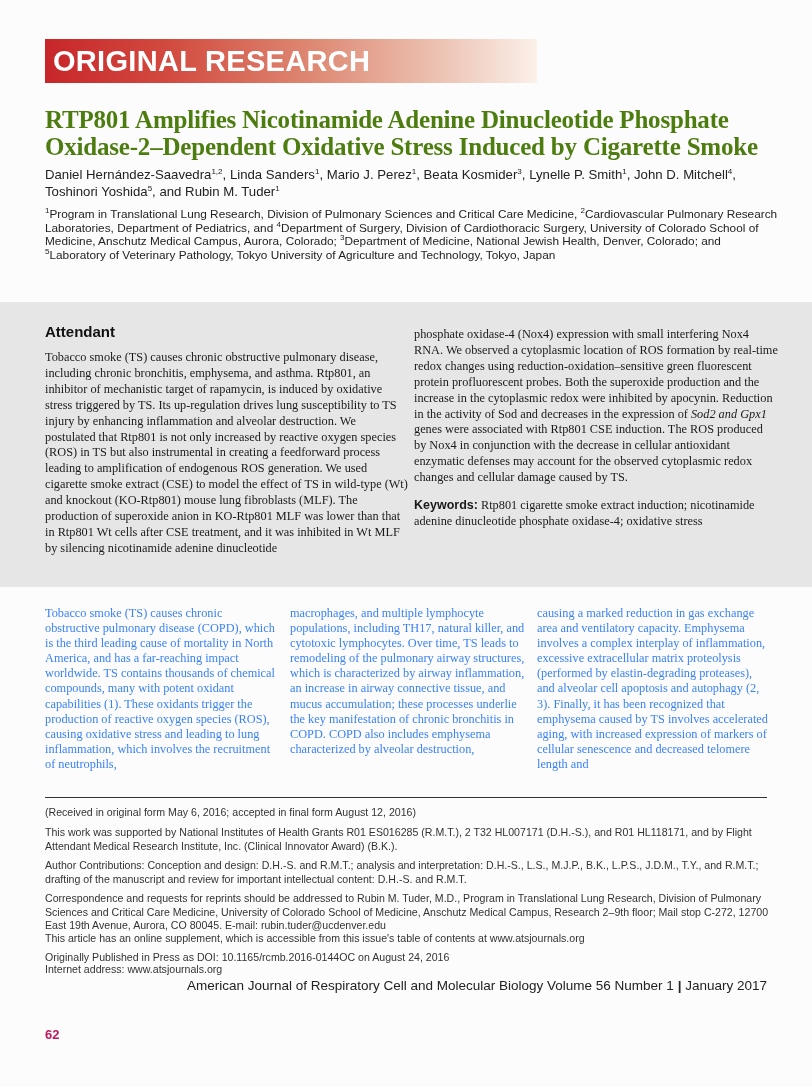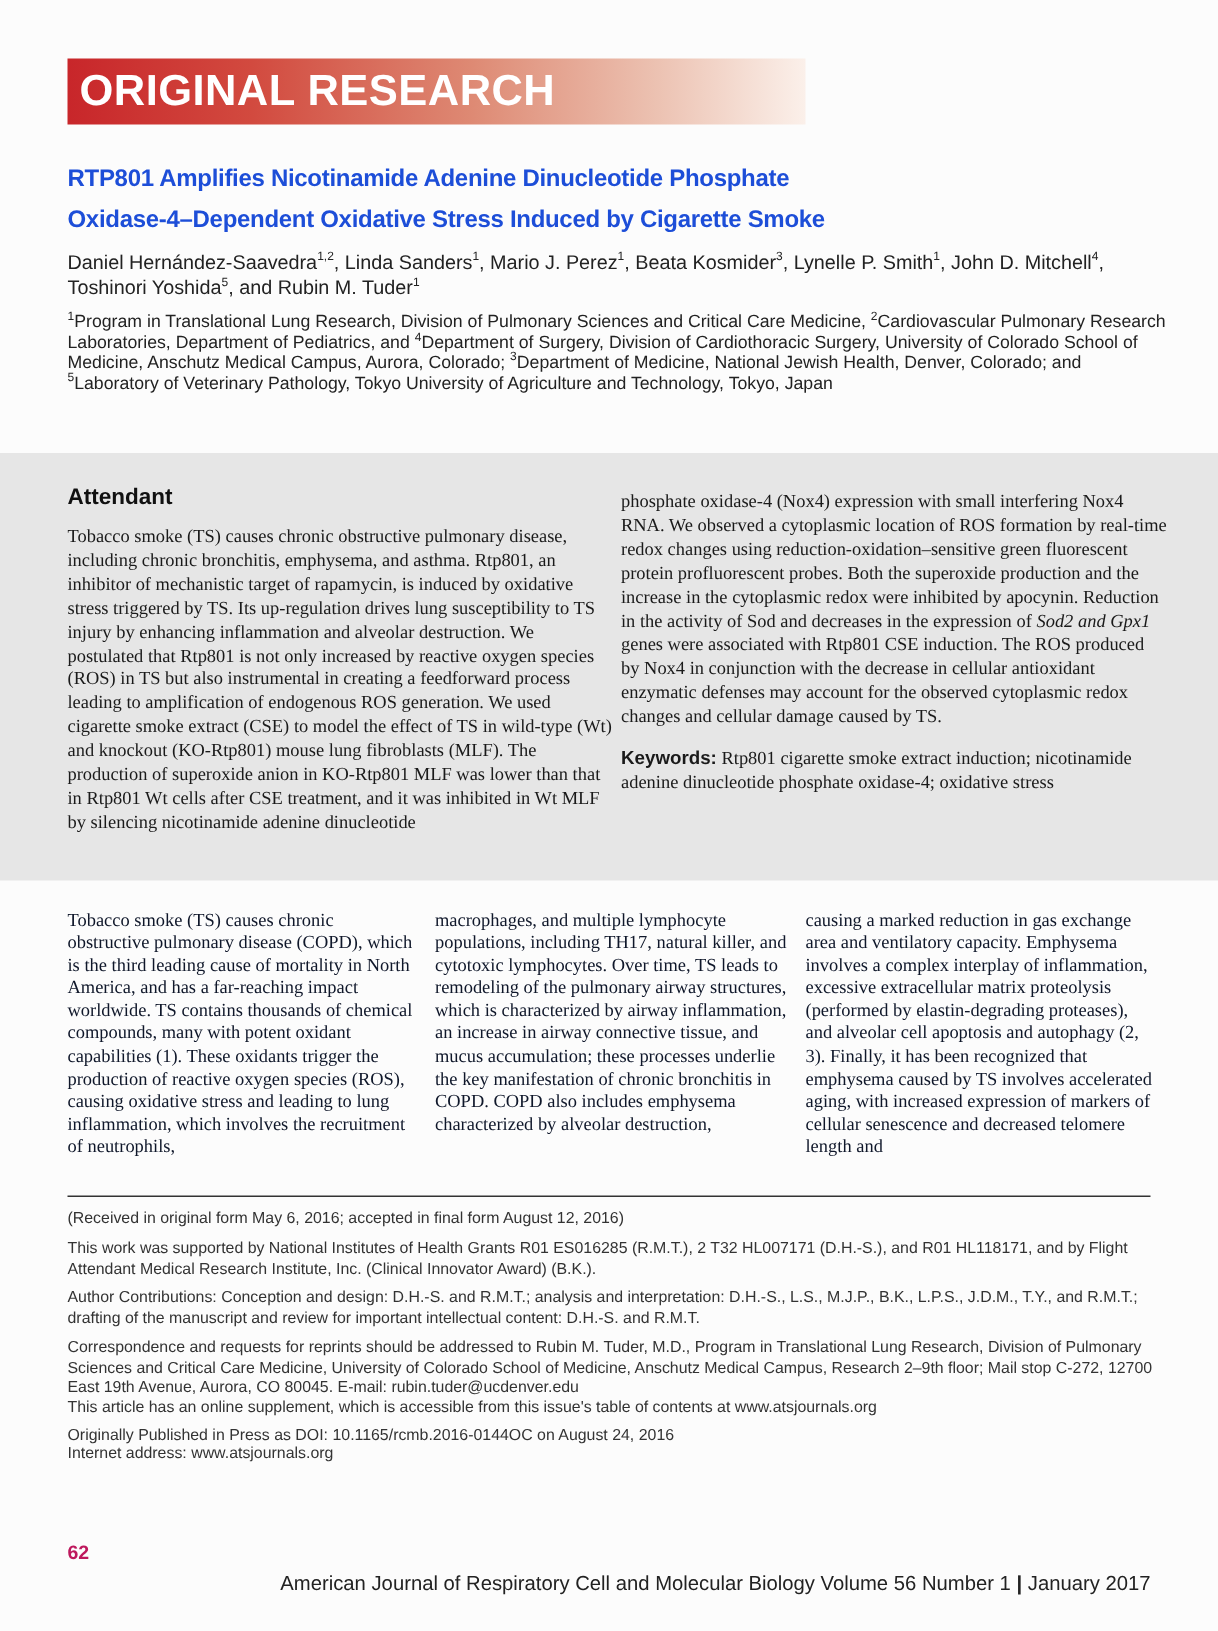--- a/index.html
+++ b/index.html
@@ -10,21 +10,21 @@
   .banner {
     position: absolute; left: 45px; top: 39px; width: 492px; height: 44px;
     background: linear-gradient(90deg, #c8262a 0%, #d24a3f 25%, #de8a74 55%, #ecc2b2 80%, #fbf0ea 100%);
   }
   .banner-text {
     position: absolute; left: 8px; top: 3px; font-weight: bold; font-size: 29px; color: #ffffff;
     letter-spacing: 0.3px; line-height: 38px;
   }
   .title {
     position: absolute; left: 45px; top: 106px; width: 740px;
-    font-size: 16px; font-weight: bold; line-height: 27px; color: #1d4ed8; letter-spacing: -0.2px;
+    font-size: 25px; font-weight: bold; line-height: 27px; color: #4d7c0f; letter-spacing: -0.2px; font-family: Liberation Serif, serif;
   }
   .authors {
     position: absolute; left: 45px; top: 166px; width: 740px;
     font-size: 13.2px; line-height: 17px; color: #222;
   }
   .affil {
     position: absolute; left: 45px; top: 208px; width: 740px;
     font-size: 11.8px; line-height: 13.5px; color: #222;
   }
   sup { font-size: 8px; line-height: 0; vertical-align: super; }
@@ -37,42 +37,42 @@
   .abstract-col {
     position: absolute; font-family: "Liberation Serif", serif; font-size: 12.3px; line-height: 15.9px; color: #1a1a1a;
   }
   .abstract-left { left: 45px; top: 350px; width: 364px; }
   .abstract-right { left: 414px; top: 327px; width: 364px; }
   .abstract-col p { margin: 0; }
   .kw { margin-top: 12px !important; }
   .kw-label { font-family: "Liberation Sans", sans-serif; font-weight: bold; font-size: 12.5px; }
   .body-col {
     position: absolute; top: 606px; width: 235px;
-    font-family: "Liberation Serif", serif; font-size: 12.3px; line-height: 15.1px; color: #0f172a;
+    font-family: "Liberation Serif", serif; font-size: 12.3px; line-height: 15.1px; color: #3b82f6;
   }
   .col1 { left: 45px; } .col2 { left: 290px; } .col3 { left: 537px; }
   .rule { position: absolute; left: 45px; top: 797px; width: 722px; height: 1px; background: #333; }
   .fn {
     position: absolute; left: 45px; width: 730px;
     font-size: 10.6px; line-height: 13.5px; color: #333;
   }
   .footer-page { position: absolute; left: 45px; top: 1027px; font-size: 13px; font-weight: bold; color: #be185d; }
-  .footer-journal { position: absolute; right: 45px; top: 1048px; font-size: 13.5px; color: #222; }
+  .footer-journal { position: absolute; right: 45px; top: 978px; font-size: 13.5px; color: #222; }
   .footer-journal .sep { font-weight: bold; }
 </style>
 </head>
 <body>
 
 <div class="banner">
   <div class="banner-text">ORIGINAL RESEARCH</div>
 </div>
 
 <div class="title">
   <div>RTP801 Amplifies Nicotinamide Adenine Dinucleotide Phosphate</div>
-  <div>Oxidase-4–Dependent Oxidative Stress Induced by Cigarette Smoke</div>
+  <div>Oxidase-2–Dependent Oxidative Stress Induced by Cigarette Smoke</div>
 </div>
 
 <div class="authors" id="authors"><span>Daniel Hernández-Saavedra</span><sup>1,2</sup><span>, </span><span>Linda Sanders</span><sup>1</sup><span>, </span><span>Mario J. Perez</span><sup>1</sup><span>, </span><span>Beata Kosmider</span><sup>3</sup><span>, </span><span>Lynelle P. Smith</span><sup>1</sup><span>, </span><span>John D. Mitchell</span><sup>4</sup><span>, </span><br><span>Toshinori Yoshida</span><sup>5</sup><span>, and </span><span>Rubin M. Tuder</span><sup>1</sup><span></span></div>
 
 <div class="affil" id="affil"><sup>1</sup><span>Program in Translational Lung Research, Division of Pulmonary Sciences and Critical Care Medicine, </span><sup>2</sup><span>Cardiovascular Pulmonary Research Laboratories, Department of Pediatrics, and </span><sup>4</sup><span>Department of Surgery, Division of Cardiothoracic Surgery, University of Colorado School of Medicine, Anschutz Medical Campus, Aurora, Colorado; </span><sup>3</sup><span>Department of Medicine, National Jewish Health, Denver, Colorado; and </span><sup>5</sup><span>Laboratory of Veterinary Pathology, Tokyo University of Agriculture and Technology, Tokyo, Japan</span></div>
 
 <div class="abstract-box"></div>
 <div class="abstract-heading">Attendant</div>
 <div class="abstract-col abstract-left">
   <p>Tobacco smoke (TS) causes chronic obstructive pulmonary disease, including chronic bronchitis, emphysema, and asthma. Rtp801, an inhibitor of mechanistic target of rapamycin, is induced by oxidative stress triggered by TS. Its up-regulation drives lung susceptibility to TS injury by enhancing inflammation and alveolar destruction. We postulated that Rtp801 is not only increased by reactive oxygen species (ROS) in TS but also instrumental in creating a feedforward process leading to amplification of endogenous ROS generation. We used cigarette smoke extract (CSE) to model the effect of TS in wild-type (Wt) and knockout (KO-Rtp801) mouse lung fibroblasts (MLF). The production of superoxide anion in KO-Rtp801 MLF was lower than that in Rtp801 Wt cells after CSE treatment, and it was inhibited in Wt MLF by silencing nicotinamide adenine dinucleotide</p>

